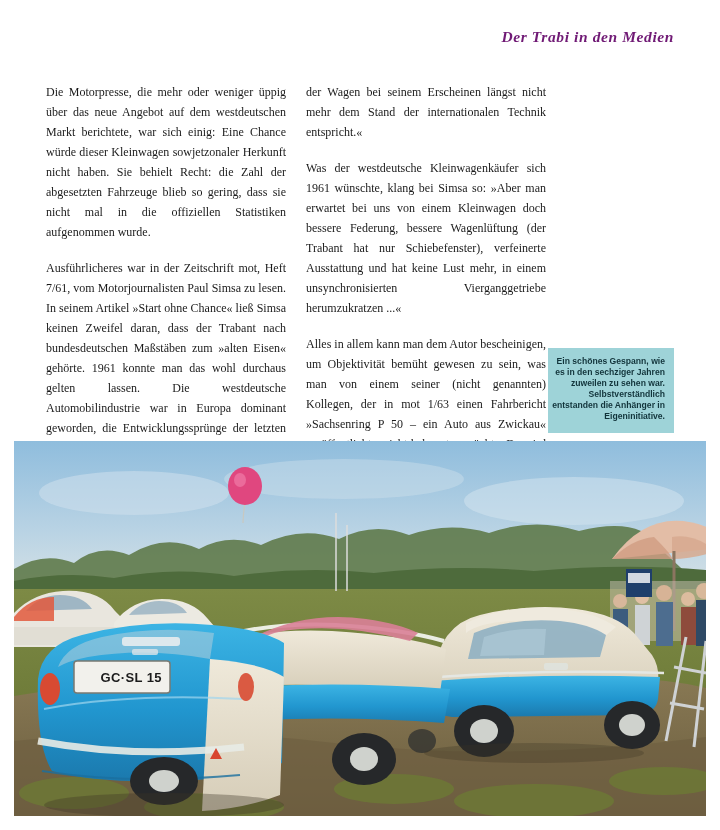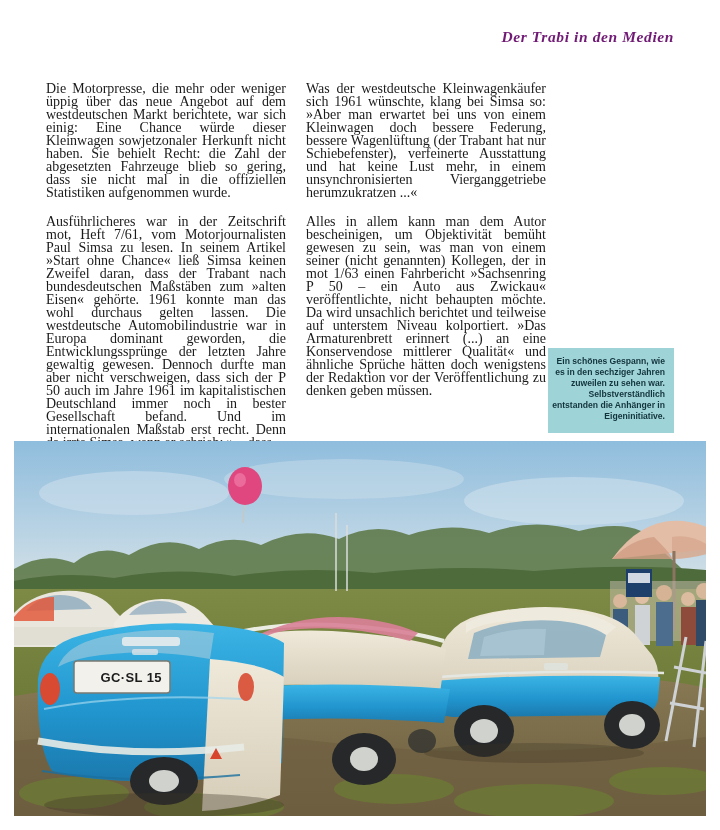--- a/index.html
+++ b/index.html
@@ -40,22 +40,22 @@
   .columns {
     position: absolute;
     top: 82px;
     left: 46px;
     width: 628px;
     display: flex;
     gap: 20px;
   }
   .col {
     width: 240px;
-    font-size: 14px;
-    line-height: 13px;
+    font-size: 12px;
+    line-height: 20px;
     text-align: justify;
     text-justify: inter-word;
     color: #1a1a1a;
     hyphens: manual;
   }
   .col p {
     margin: 0;
   }
   .col p + p {
     margin-top: 16px;
@@ -108,20 +108,21 @@
 <div class="page">
 
   <div class="running-head">Der Trabi in den Medien</div>
 
   <div class="columns">
     <div class="col">
       <p>Die Motorpresse, die mehr oder weniger üppig über das neue Angebot auf dem westdeutschen Markt berichtete, war sich einig: Eine Chance würde dieser Kleinwagen sowjetzonaler Herkunft nicht haben. Sie behielt Recht: die Zahl der abgesetzten Fahrzeuge blieb so gering, dass sie nicht mal in die offiziellen Statistiken aufgenommen wurde.</p>
       <p>Ausführlicheres war in der Zeitschrift mot, Heft 7/61, vom Motorjournalisten Paul Simsa zu lesen. In seinem Artikel »Start ohne Chance« ließ Simsa keinen Zweifel daran, dass der Trabant nach bundesdeutschen Maßstäben zum »alten Eisen« gehörte. 1961 konnte man das wohl durchaus gelten lassen. Die westdeutsche Automobilindustrie war in Europa dominant geworden, die Entwicklungssprünge der letzten Jahre gewaltig gewesen. Dennoch durfte man aber nicht verschweigen, dass sich der P 50 auch im Jahre 1961 im kapitalistischen Deutschland immer noch in bester Gesellschaft befand. Und im internationalen Maßstab erst recht. Denn da irrte Simsa, wenn er schrieb: »... dass</p>
     </div>
     <div class="col">
+      <p>der Wagen bei seinem Erscheinen längst nicht mehr dem Stand der internationalen Technik entspricht.«</p>
       <p>Was der westdeutsche Kleinwagenkäufer sich 1961 wünschte, klang bei Simsa so: »Aber man erwartet bei uns von einem Kleinwagen doch bessere Federung, bessere Wagenlüftung (der Trabant hat nur Schiebefenster), verfeinerte Ausstattung und hat keine Lust mehr, in einem unsynchronisierten Vierganggetriebe herumzukratzen ...«</p>
       <p>Alles in allem kann man dem Autor bescheinigen, um Objektivität bemüht gewesen zu sein, was man von einem seiner (nicht genannten) Kollegen, der in mot 1/63 einen Fahrbericht »Sachsenring P 50 – ein Auto aus Zwickau« veröffentlichte, nicht behaupten möchte. Da wird unsachlich berichtet und teilweise auf unterstem Niveau kolportiert. »Das Armaturenbrett erinnert (...) an eine Konservendose mittlerer Qualität« und ähnliche Sprüche hätten doch wenigstens der Redaktion vor der Veröffentlichung zu denken geben müssen.</p>
     </div>
   </div>
 
   <div class="caption-box">Ein schönes Gespann, wie es in den sechziger Jahren zuweilen zu sehen war. Selbstverständlich entstanden die Anhänger in Eigeninitiative.</div>
 
   <div class="photo">
     <svg width="692" height="375" viewBox="0 0 692 375" xmlns="http://www.w3.org/2000/svg">
       <defs>

